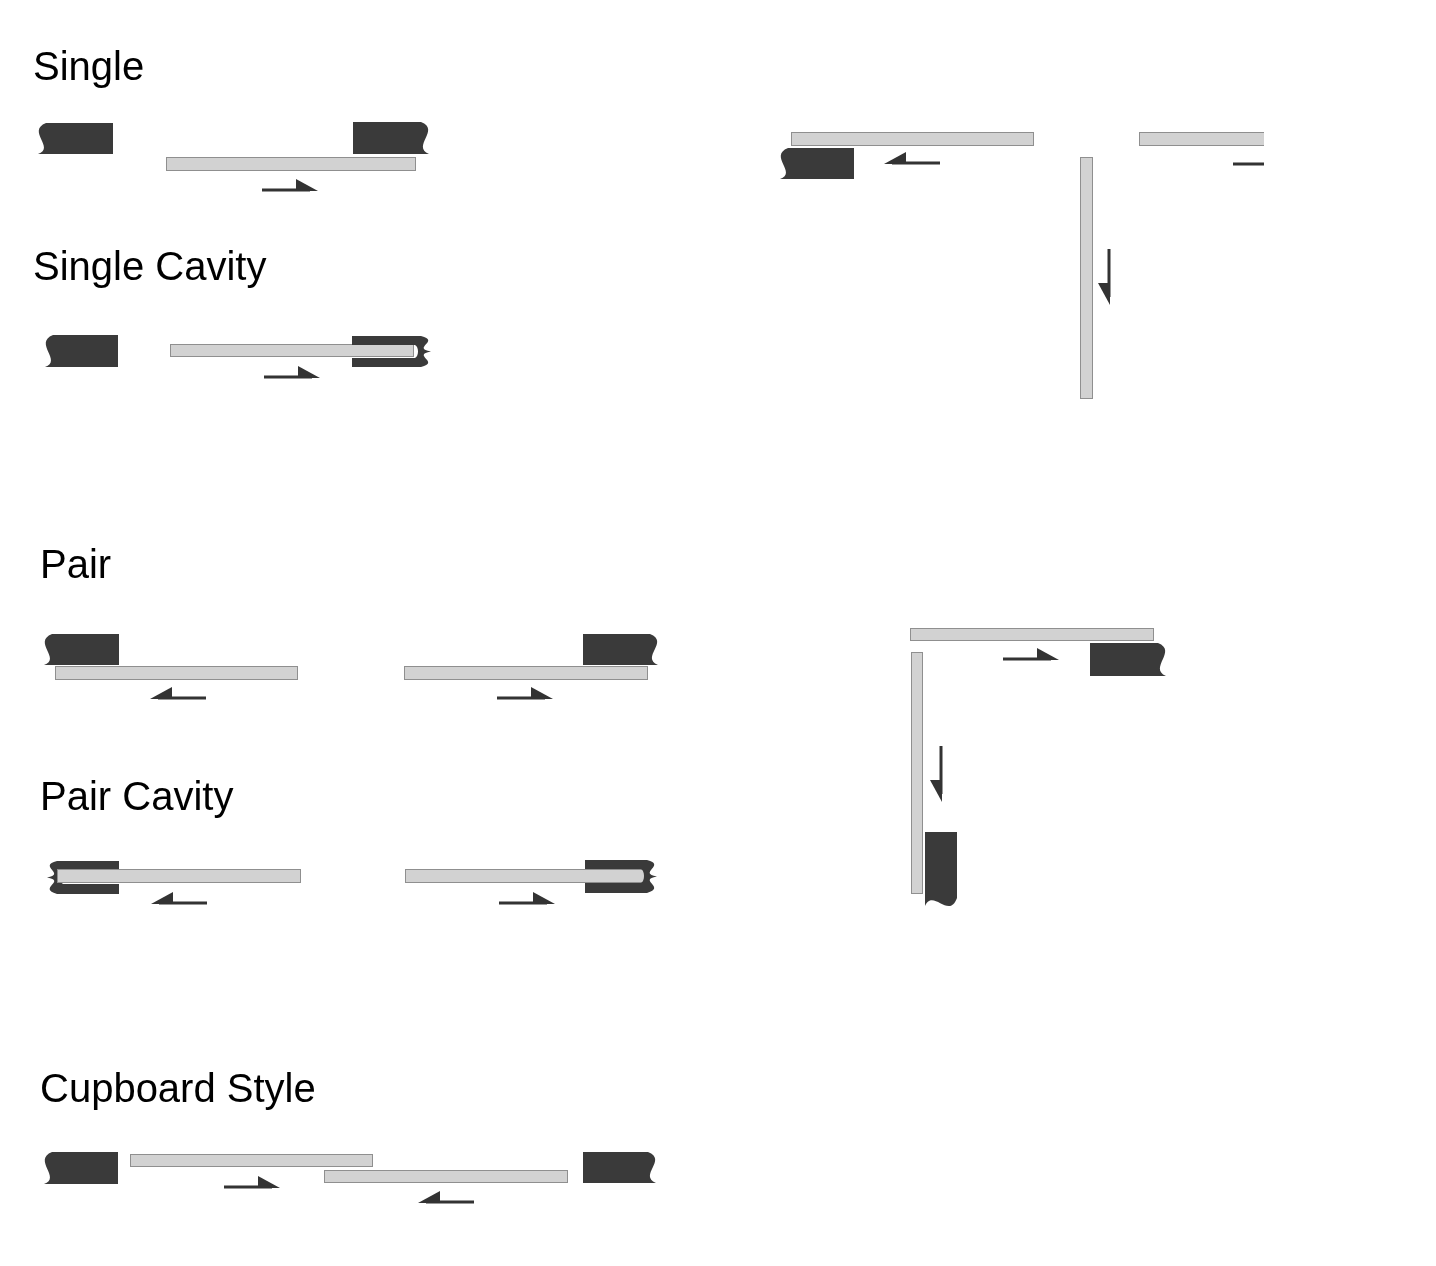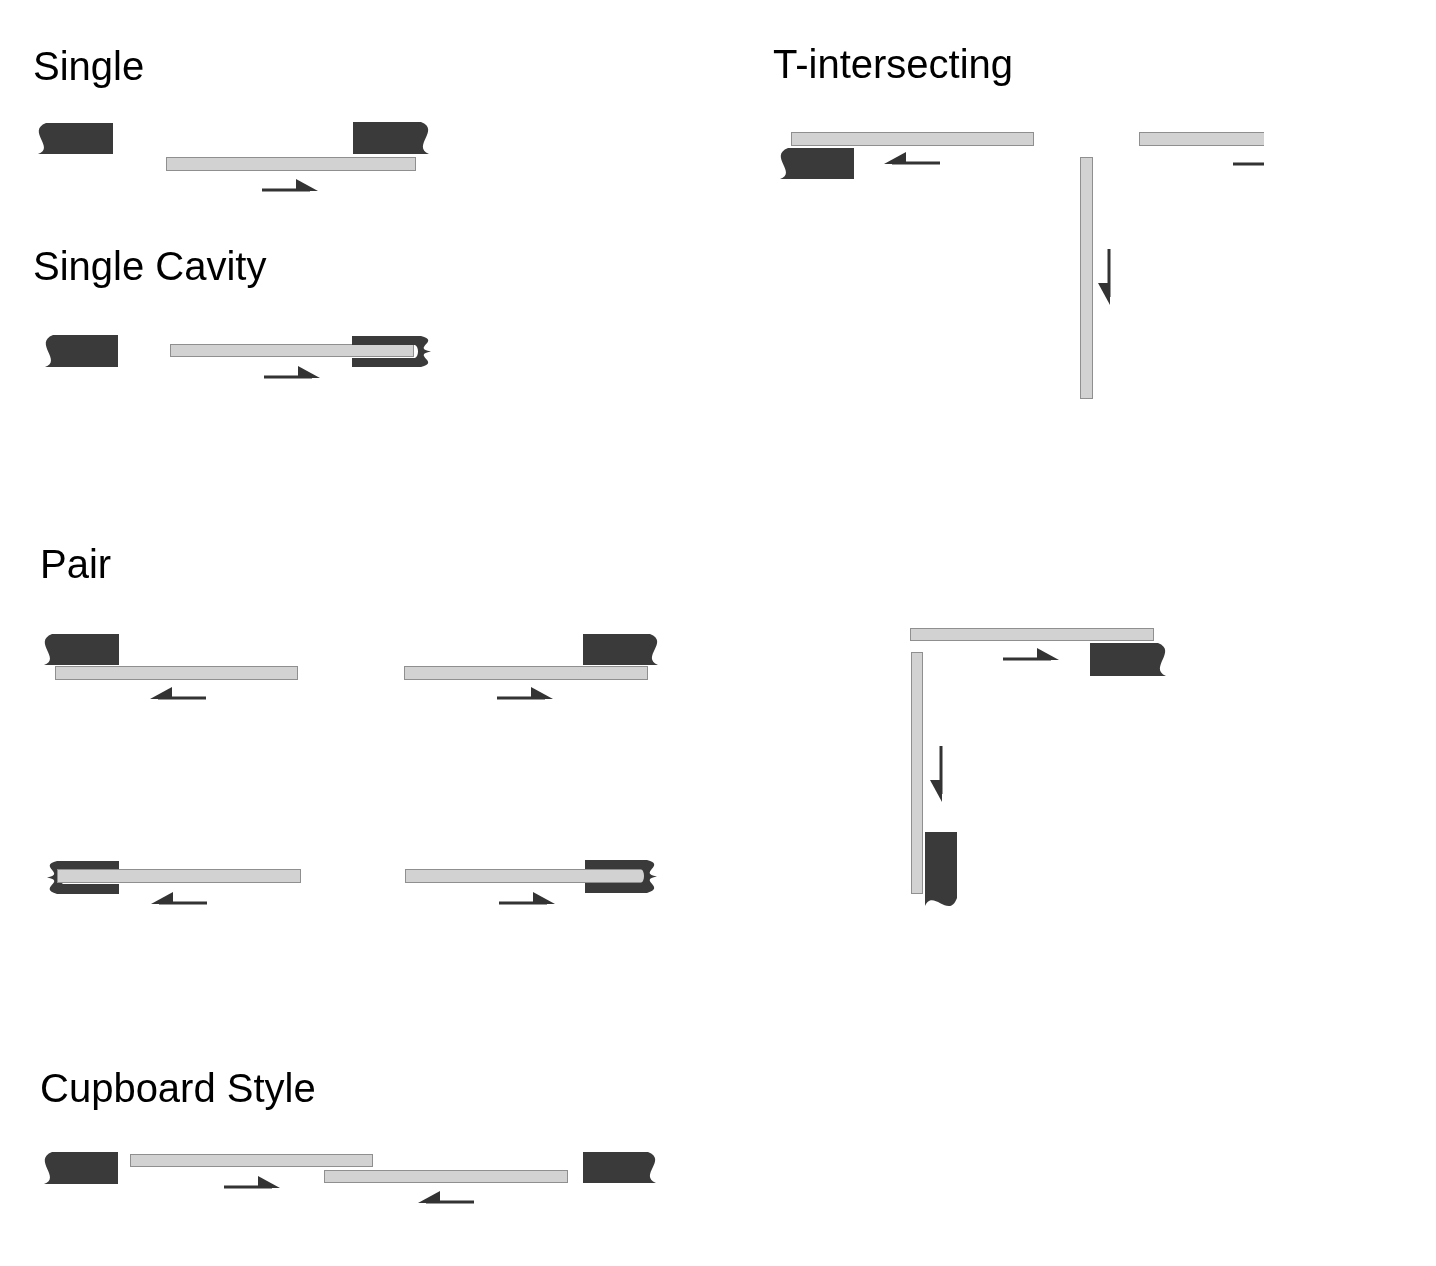--- a/index.html
+++ b/index.html
@@ -99,20 +99,21 @@
 
   <svg class="shape" style="left:583px;top:634px;width:80px;height:31px" viewBox="0 0 80 31" preserveAspectRatio="none">
     <path class="wall-fill" d="M0 0 H67 C87 8 57 23 75 31 H0 Z"></path>
   </svg>
 
   <svg class="shape" style="left:497px;top:687px;width:56px;height:13px" viewBox="0 0 56 13">
     <line class="arrow-line" x1="0" y1="11" x2="48" y2="11"></line>
     <polygon class="arrow-head" points="34,0 56,12 34,12"></polygon>
   </svg>
 
+  <div class="title" style="left:40px;top:775px">Pair Cavity</div>
 
   <svg class="shape" style="left:41px;top:861px;width:78px;height:33px" viewBox="0 0 78 33" preserveAspectRatio="none">
     <path class="wall-fill" d="M78 0 H16 C-4 5 26 13 6 16.5 C26 20 -4 27 16 33 H78 V23 H22 C18 21 18 11 22 9 H78 Z"></path>
   </svg>
 
   <div class="door" style="left:57px;top:869px;width:244px;height:14px"></div>
 
   <svg class="shape" style="left:151px;top:892px;width:56px;height:13px" viewBox="0 0 56 13">
     <line class="arrow-line" x1="8" y1="11" x2="56" y2="11"></line>
     <polygon class="arrow-head" points="22,0 0,12 22,12"></polygon>
@@ -146,21 +147,20 @@
 
   <svg class="shape" style="left:418px;top:1191px;width:56px;height:13px" viewBox="0 0 56 13">
     <line class="arrow-line" x1="8" y1="11" x2="56" y2="11"></line>
     <polygon class="arrow-head" points="22,0 0,12 22,12"></polygon>
   </svg>
 
   <svg class="shape" style="left:583px;top:1152px;width:78px;height:31px" viewBox="0 0 78 31" preserveAspectRatio="none">
     <path class="wall-fill" d="M0 0 H65 C85 8 55 23 73 31 H0 Z"></path>
   </svg>
 
-  <div class="title" style="left:773px;top:43px">T-intersecting</div>
 
   <div class="door" style="left:791px;top:132px;width:243px;height:14px"></div>
 
   <svg class="shape" style="left:775px;top:148px;width:79px;height:31px" viewBox="0 0 79 31" preserveAspectRatio="none">
     <path class="wall-fill" d="M13 0 H79 V31 H5 C23 25 -7 8 13 0 Z"></path>
   </svg>
 
   <svg class="shape" style="left:884px;top:152px;width:56px;height:13px" viewBox="0 0 56 13">
     <line class="arrow-line" x1="8" y1="11" x2="56" y2="11"></line>
     <polygon class="arrow-head" points="22,0 0,12 22,12"></polygon>

